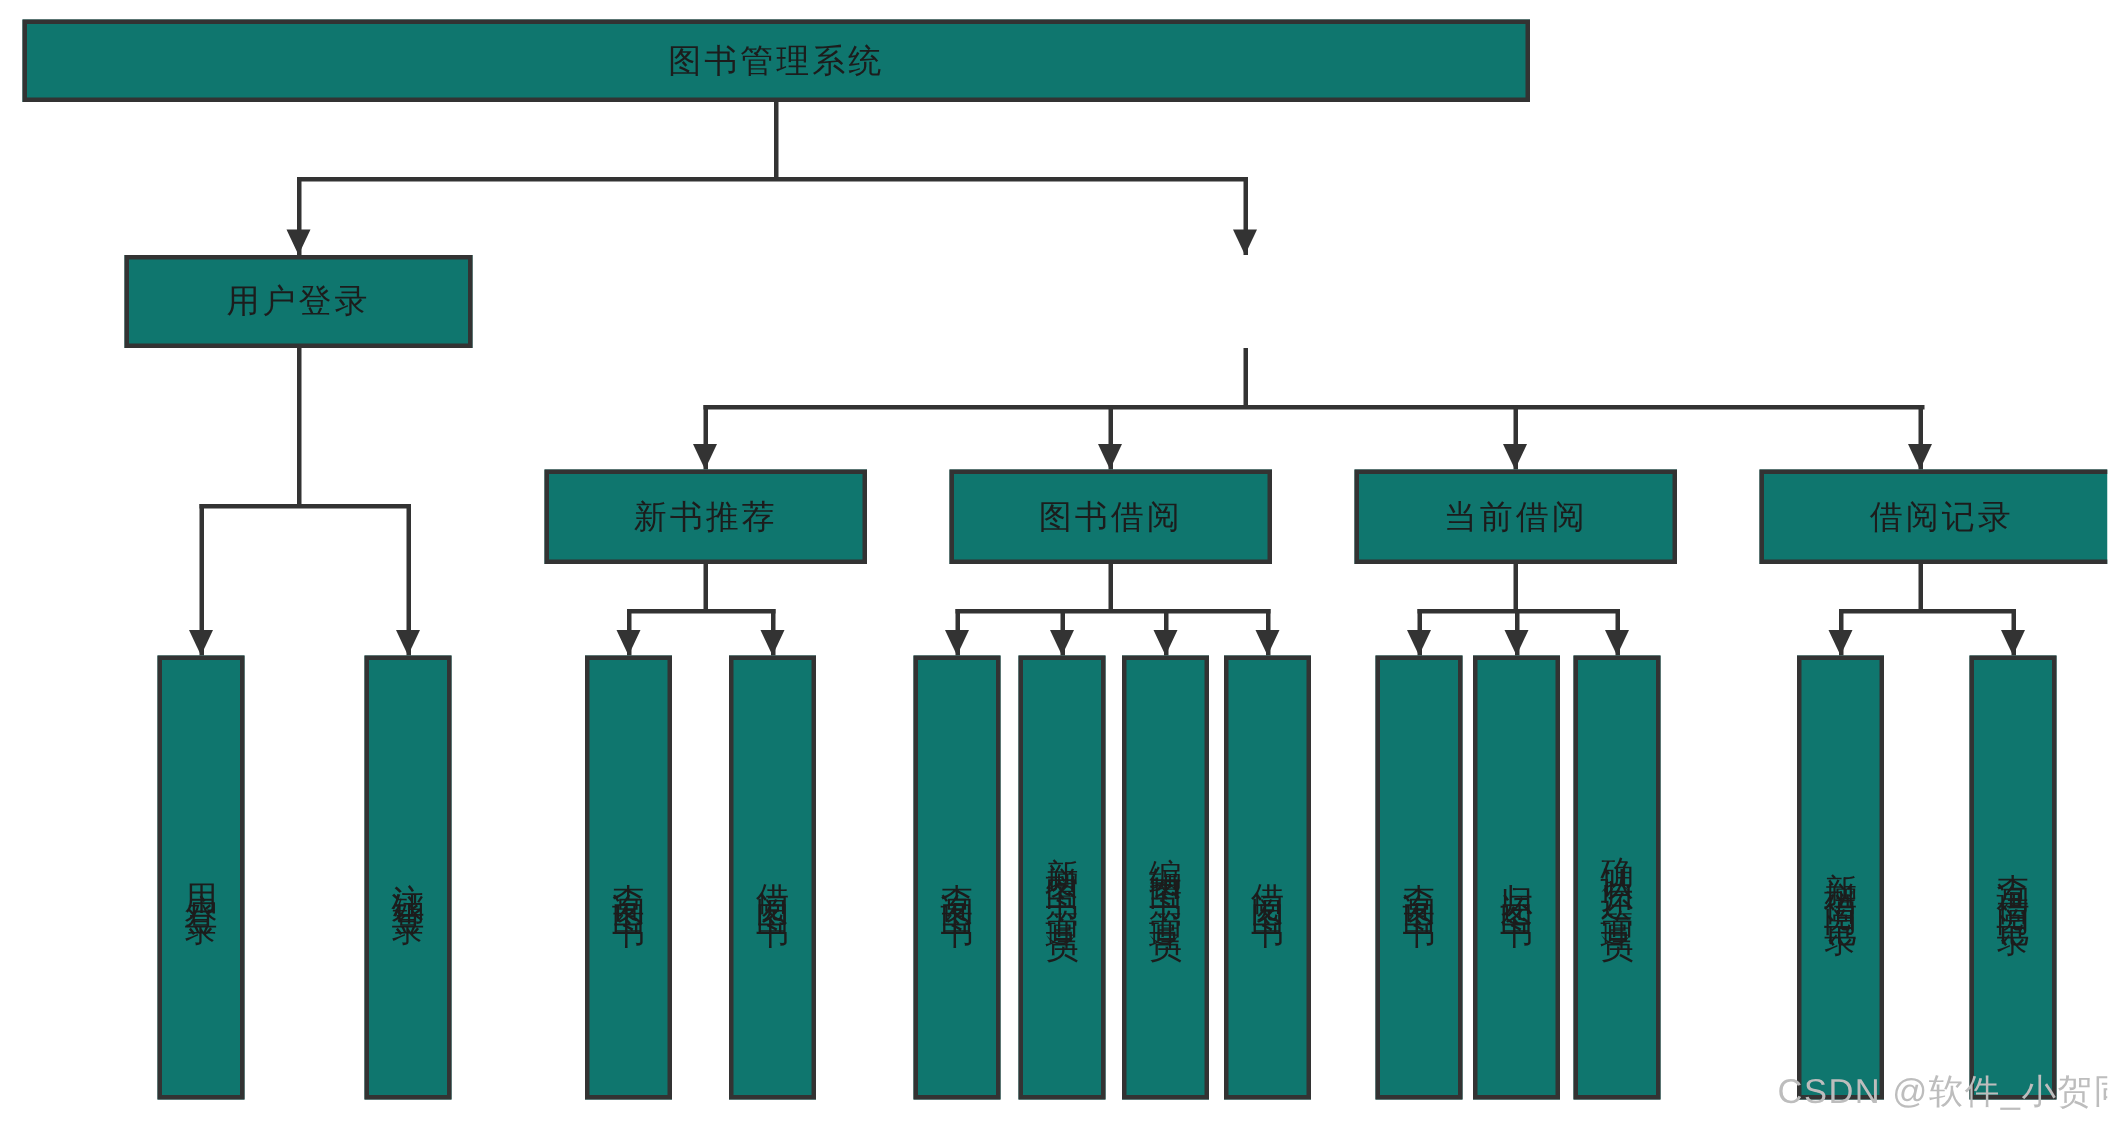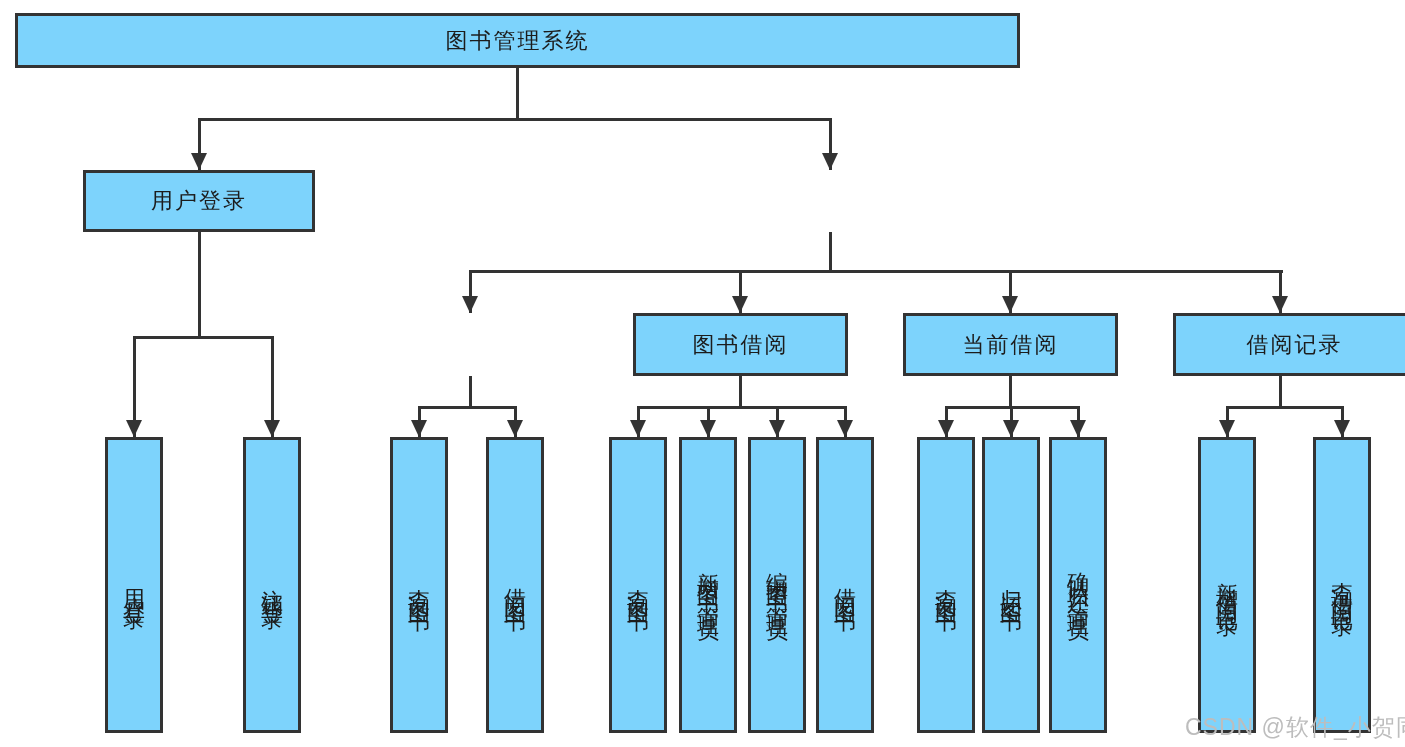--- a/index.html
+++ b/index.html
@@ -1,21 +1,21 @@
 <!DOCTYPE html>
 <html style="--line: #333333; --border: #333333; --text: #1c1c1c; --watermark: #bdbdbd; --background: #ffffff;"><head>
 <meta charset="utf-8">
 <style>
   html,body{margin:0;padding:0;background:#fff;}
   .canvas{
     position:relative;width:1405px;height:747px;background:var(--background,#fff);
     font-family:"Liberation Sans","DejaVu Sans",sans-serif;overflow:hidden;
   }
   .box{
-    position:absolute;box-sizing:border-box;background:#7dd3fc;
+    position:absolute;box-sizing:border-box;background:#0f766e;
     border:3px solid var(--border,#333);
     display:flex;align-items:center;justify-content:center;
     font-size:22px;color:var(--text,#1c1c1c);letter-spacing:2px;
     white-space:nowrap;
   }
   .vbox{
     writing-mode:vertical-rl;text-orientation:mixed;
     letter-spacing:7px;white-space:normal;line-height:1;
   }
   .hline{position:absolute;height:3px;background:var(--line,#333);}
@@ -50,20 +50,21 @@
   <div class="arrow" style="left:132.5px;top:336px;height:101px"></div>
   <div class="arrow" style="left:270.5px;top:336px;height:101px"></div>
 
   <div class="vline" style="left:828.5px;top:232px;height:38px"></div>
   <div class="hline" style="left:468.5px;top:270px;width:814px"></div>
   <div class="arrow" style="left:468.5px;top:270px;height:43px"></div>
   <div class="arrow" style="left:738.5px;top:270px;height:43px"></div>
   <div class="arrow" style="left:1008.5px;top:270px;height:43px"></div>
   <div class="arrow" style="left:1278.5px;top:270px;height:43px"></div>
 
+  <div class="box" style="left:363px;top:313px;width:215px;height:63px">新书推荐</div>
   <div class="box" style="left:903px;top:313px;width:215px;height:63px">当前借阅</div>
   <div class="box" style="left:633px;top:313px;width:215px;height:63px">图书借阅</div>
   <div class="box" style="left:1173px;top:313px;width:243px;height:63px">借阅记录</div>
 
   <div class="vline" style="left:469px;top:376px;height:30px"></div>
   <div class="hline" style="left:417.5px;top:406px;width:99px"></div>
   <div class="arrow" style="left:417.5px;top:406px;height:31px"></div>
   <div class="arrow" style="left:513.5px;top:406px;height:31px"></div>
 
   <div class="vline" style="left:739px;top:376px;height:30px"></div>

